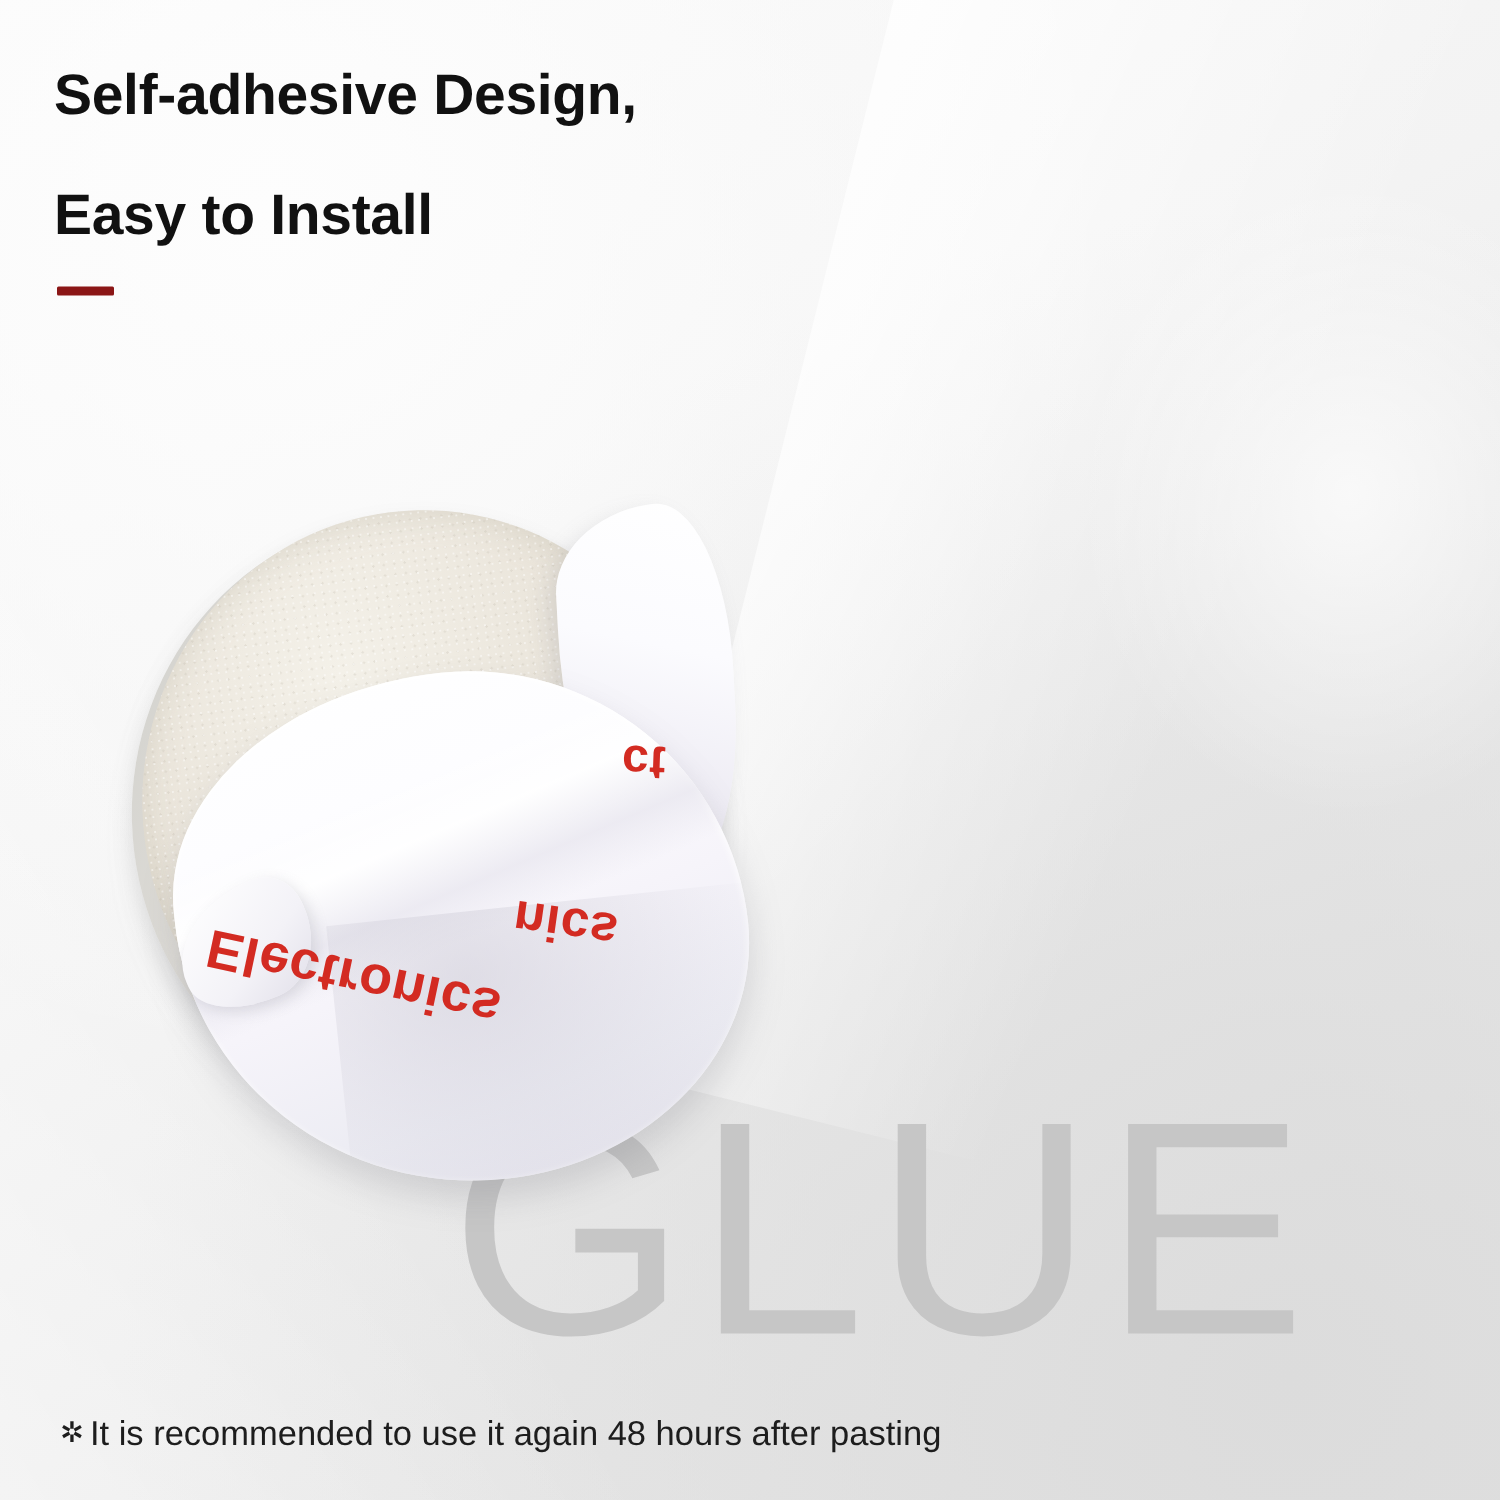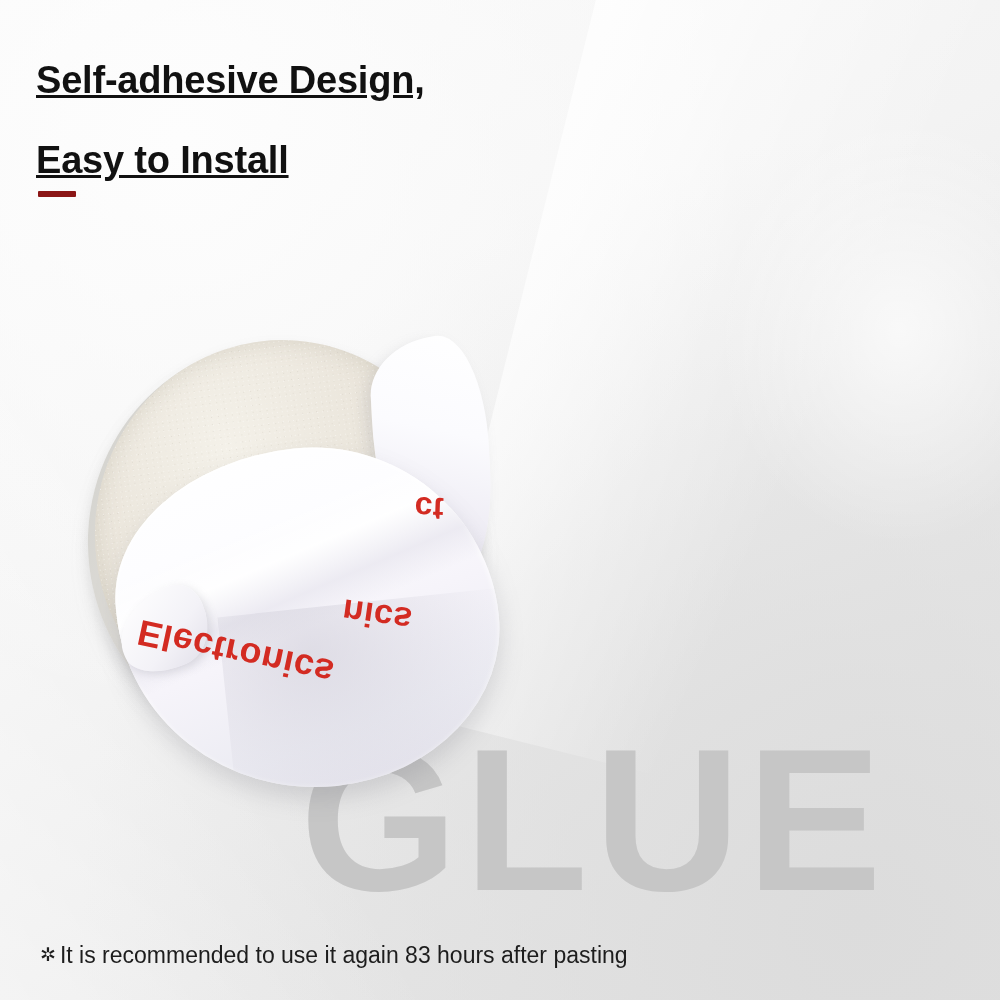--- a/index.html
+++ b/index.html
@@ -48,29 +48,28 @@
     right: -80px; top: 120px;
     width: 360px; height: 420px;
     background: radial-gradient(ellipse at 50% 50%, rgba(255,255,255,0.7) 0%, rgba(255,255,255,0) 72%);
     pointer-events: none;
   }
 
   
   .headline {
     position: absolute;
     left: 36px;
-    top: 40px;
+    top: 24px;
     width: 640px;
     font-size: 38px;
     font-weight: bold;
     color: #111111;
     line-height: 80px;
     letter-spacing: -0.2px;
     white-space: pre-line;
-    text-decoration: underline;
   }
 
   
   .accent-rule {
     position: absolute;
     left: 38px;
     top: 191px;
     width: 38px;
     height: 6px;
     border-radius: 1px;
@@ -88,21 +87,21 @@
     line-height: 52px;
     white-space: pre-line;
   }
 
   
   .watermark {
     position: absolute;
     left: 300px;
     top: 718px;
     font-size: 203px;
-    font-weight: bold;
+    font-weight: normal;
     color: #c6c6c6;
     letter-spacing: 6px;
     line-height: 1;
     user-select: none;
     white-space: nowrap;
   }
 
   
   .product {
     position: absolute;
@@ -323,16 +322,16 @@
     </div>
 
     <div class="film-fold"></div>
 
     <div class="liner-text liner-text-main" style="color: rgb(211, 43, 34);">Electronics</div>
     <div class="liner-text liner-text-right" style="color: rgb(211, 43, 34);">nics</div>
     <div class="liner-text liner-text-top" style="color: rgb(211, 43, 34);">ct</div>
   </div>
 
   <div class="footnote">
-    <span class="footnote-star">✲</span><span>It is recommended to use it again 83 hours after pasting</span>
+    <span class="footnote-star">✲</span><span>It is recommended to use it again 48 hours after pasting</span>
   </div>
 
 </div>
 
 </body></html>

